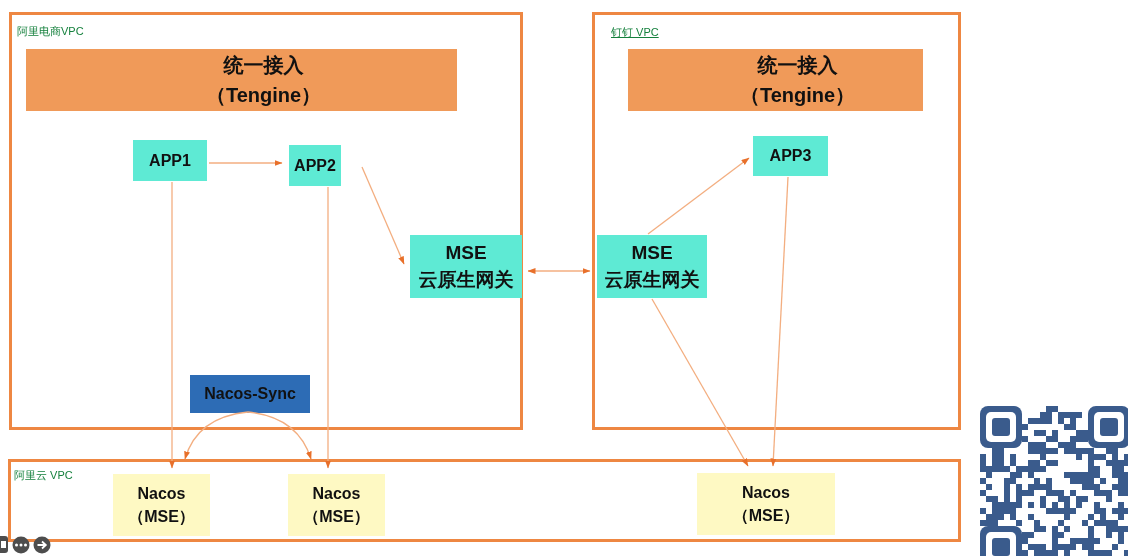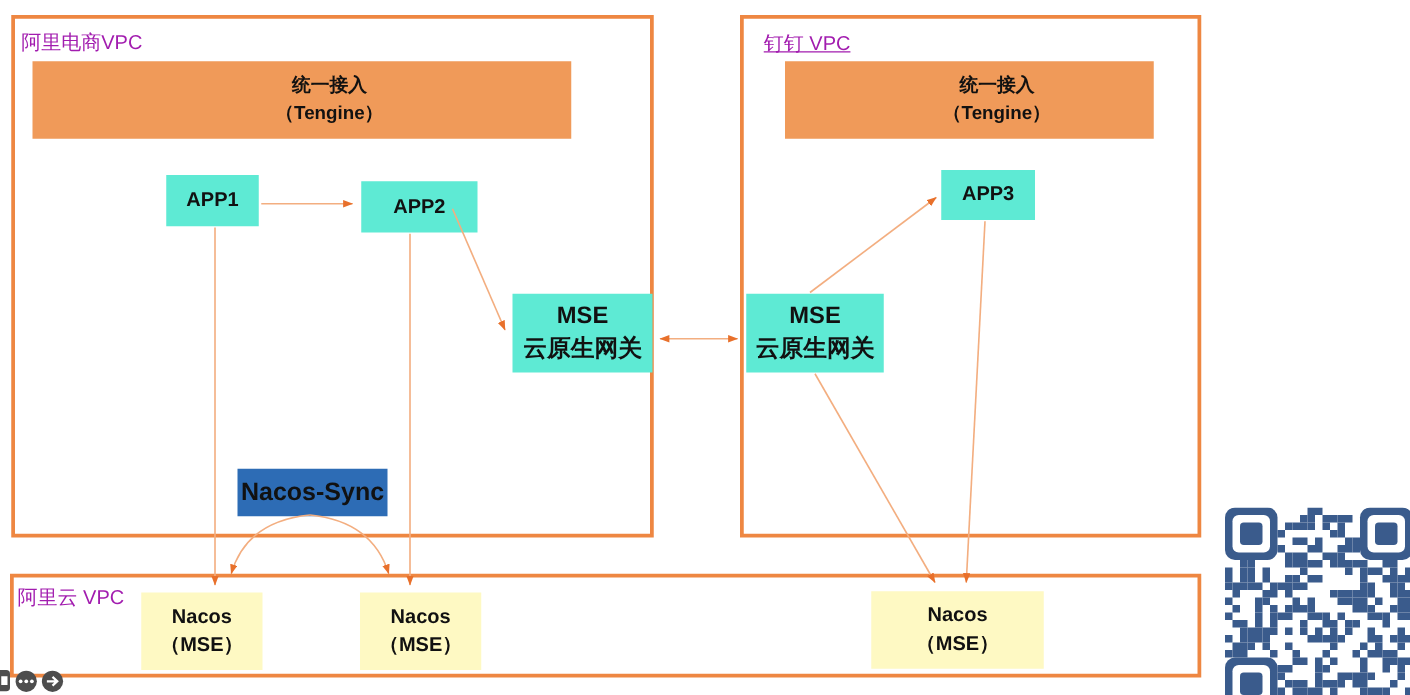--- a/index.html
+++ b/index.html
@@ -7,36 +7,36 @@
     width:1128px;height:556px;position:relative;overflow:hidden;
     background:#ffffff;
     font-family:"Liberation Sans","DejaVu Sans",sans-serif;
     color:#1a1a1a;
   }
   .vpc{
     position:absolute;border:3px solid #EE8742;background:transparent;
     box-sizing:border-box;z-index:1;
   }
   .vpc-label{
-    position:absolute;font-size:16px;color:#a21caf;white-space:nowrap;z-index:2;
+    position:absolute;font-size:11px;color:#15803d;white-space:nowrap;z-index:2;
   }
   .node{
     position:absolute;display:flex;flex-direction:column;align-items:center;
     justify-content:center;text-align:center;box-sizing:border-box;z-index:2;
     font-weight:bold;color:#111;
   }
   .orange{background:#F09A59;}
   .gray{background:#5eead4;}
   .blue-dark{background:#2D6CB5;}
   .blue-light{background:#fef9c3;}
-  .tengine{font-size:15px;line-height:1.5;padding-left:44px;}
+  .tengine{font-size:20px;line-height:1.5;padding-left:44px;}
   .app{font-size:16px;}
   .mse{font-size:19px;line-height:1.4;}
   .nacos{font-size:16px;line-height:1.45;}
-  .nsync{font-size:20px;}
+  .nsync{font-size:16px;}
   #arrows{position:absolute;left:0;top:0;z-index:4;pointer-events:none;}
   #qr{position:absolute;left:980px;top:406px;z-index:3;}
   .ctrl{position:absolute;z-index:10;}
 </style>
 </head>
 <body>
 
 <div class="vpc" style="left:9px;top:12px;width:514px;height:418px;"></div>
 <div class="vpc" style="left:592px;top:12px;width:369px;height:418px;"></div>
 <div class="vpc" style="left:8px;top:459px;width:953px;height:83px;"></div>
@@ -50,21 +50,21 @@
   <span>（Tengine）</span>
 </div>
 <div class="node orange tengine" style="left:628px;top:49px;width:295px;height:62px;">
   <span>统一接入</span>
   <span>（Tengine）</span>
 </div>
 
 <div class="node gray app" style="left:133px;top:140px;width:74px;height:41px;">
   <span>APP1</span>
 </div>
-<div class="node gray app" style="left:289px;top:145px;width:93px;height:41px;">
+<div class="node gray app" style="left:289px;top:145px;width:52px;height:41px;">
   <span>APP2</span>
 </div>
 <div class="node gray app" style="left:753px;top:136px;width:75px;height:40px;">
   <span>APP3</span>
 </div>
 
 <div class="node gray mse" style="left:410px;top:235px;width:112px;height:63px;">
   <span>MSE</span>
   <span>云原生网关</span>
 </div>

